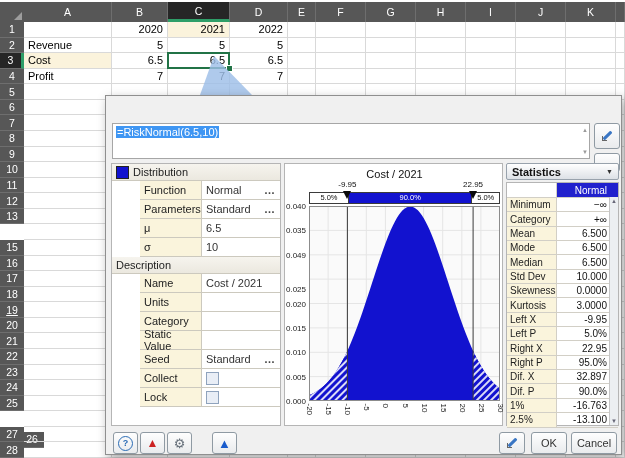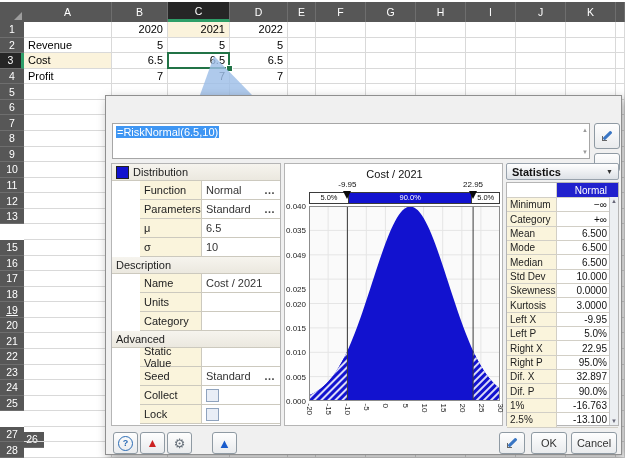--- a/index.html
+++ b/index.html
@@ -286,23 +286,20 @@
         <div class="pvalue">
           <span></span>
         </div>
       </div>
       <div class="prow">
         <div class="plabel">Category</div>
         <div class="pvalue">
           <span></span>
         </div>
       </div>
-      <div class="prow phead">
-        <span>Advanced</span>
-      </div>
       <div class="prow">
         <div class="plabel">Static Value</div>
         <div class="pvalue">
           <span></span>
         </div>
       </div>
       <div class="prow">
         <div class="plabel">Seed</div>
         <div class="pvalue">
           <span>Standard</span>

